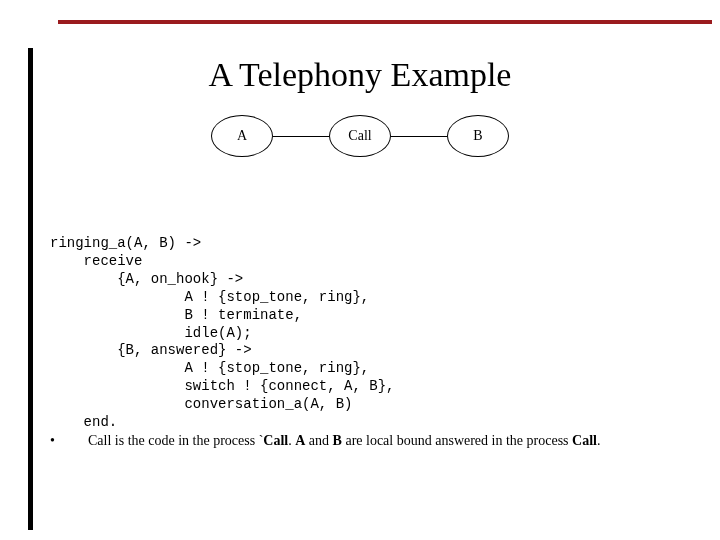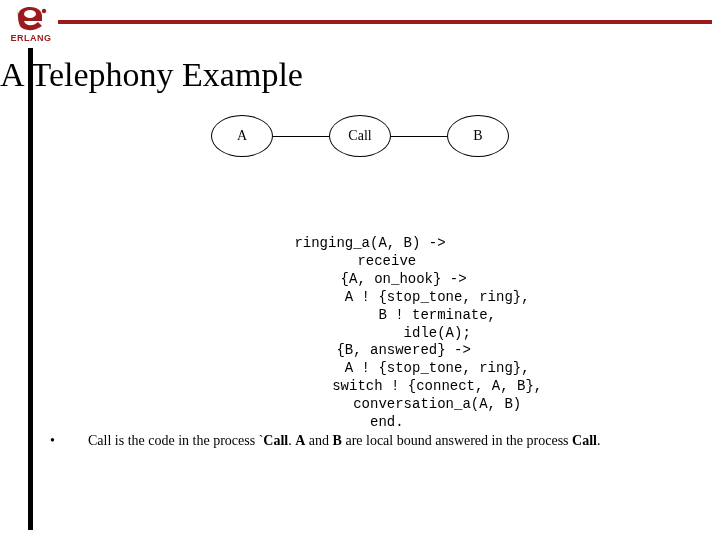--- a/index.html
+++ b/index.html
@@ -48,20 +48,21 @@
     left: 28px;
     width: 0;
     bottom: 10px;
     border-left: 5px solid #000;
   }
   .title {
     position: absolute;
     top: 56px;
     left: 0;
     right: 0;
+    text-align: center;
     font-size: 34px;
   }
   .diagram {
     position: absolute;
     top: 115px;
     left: 0;
     right: 0;
     display: flex;
     justify-content: center;
     align-items: center;
@@ -85,21 +86,20 @@
   }
   .code {
     position: absolute;
     top: 235px;
     left: 50px;
     right: 30px;
     font-family: "Courier New", Courier, monospace;
     font-size: 14px;
     line-height: 1.28;
     white-space: pre;
-    text-align: center;
   }
   .note-row {
     position: absolute;
     top: 432px;
     left: 50px;
     right: 30px;
     display: flex;
     font-size: 14px;
     line-height: 1.28;
   }
@@ -108,28 +108,20 @@
     flex: 0 0 38px;
   }
   .note-text { flex: 1; }
   .b { font-weight: bold; }
 </style>
 </head>
 <body>
 
 <div class="slide">
 
-  <div class="logo">
-    <svg width="34" height="26" viewBox="0 0 34 26">
-      <path d="M4 3 C 4 3, 3 14, 6 20 C 9 25, 20 26, 28 20 L24 16 C 20 20, 12 21, 10 15 L28 15 L28 10 C 28 4, 22 1, 16 1 C 10 1, 6 3, 4 8 Z" fill="#9a1b1e"></path>
-      <ellipse cx="16" cy="8" rx="6" ry="4" fill="#ffffff"></ellipse>
-      <circle cx="30" cy="5" r="2.2" fill="#9a1b1e"></circle>
-    </svg>
-    <div class="logo-text">ERLANG</div>
-  </div>
 
   <div class="top-rule"></div>
   <div class="side-rule"></div>
 
   <div class="title">A Telephony Example</div>
 
   <div class="diagram">
     <div class="node">A</div>
     <div class="edge"></div>
     <div class="node">Call</div>

